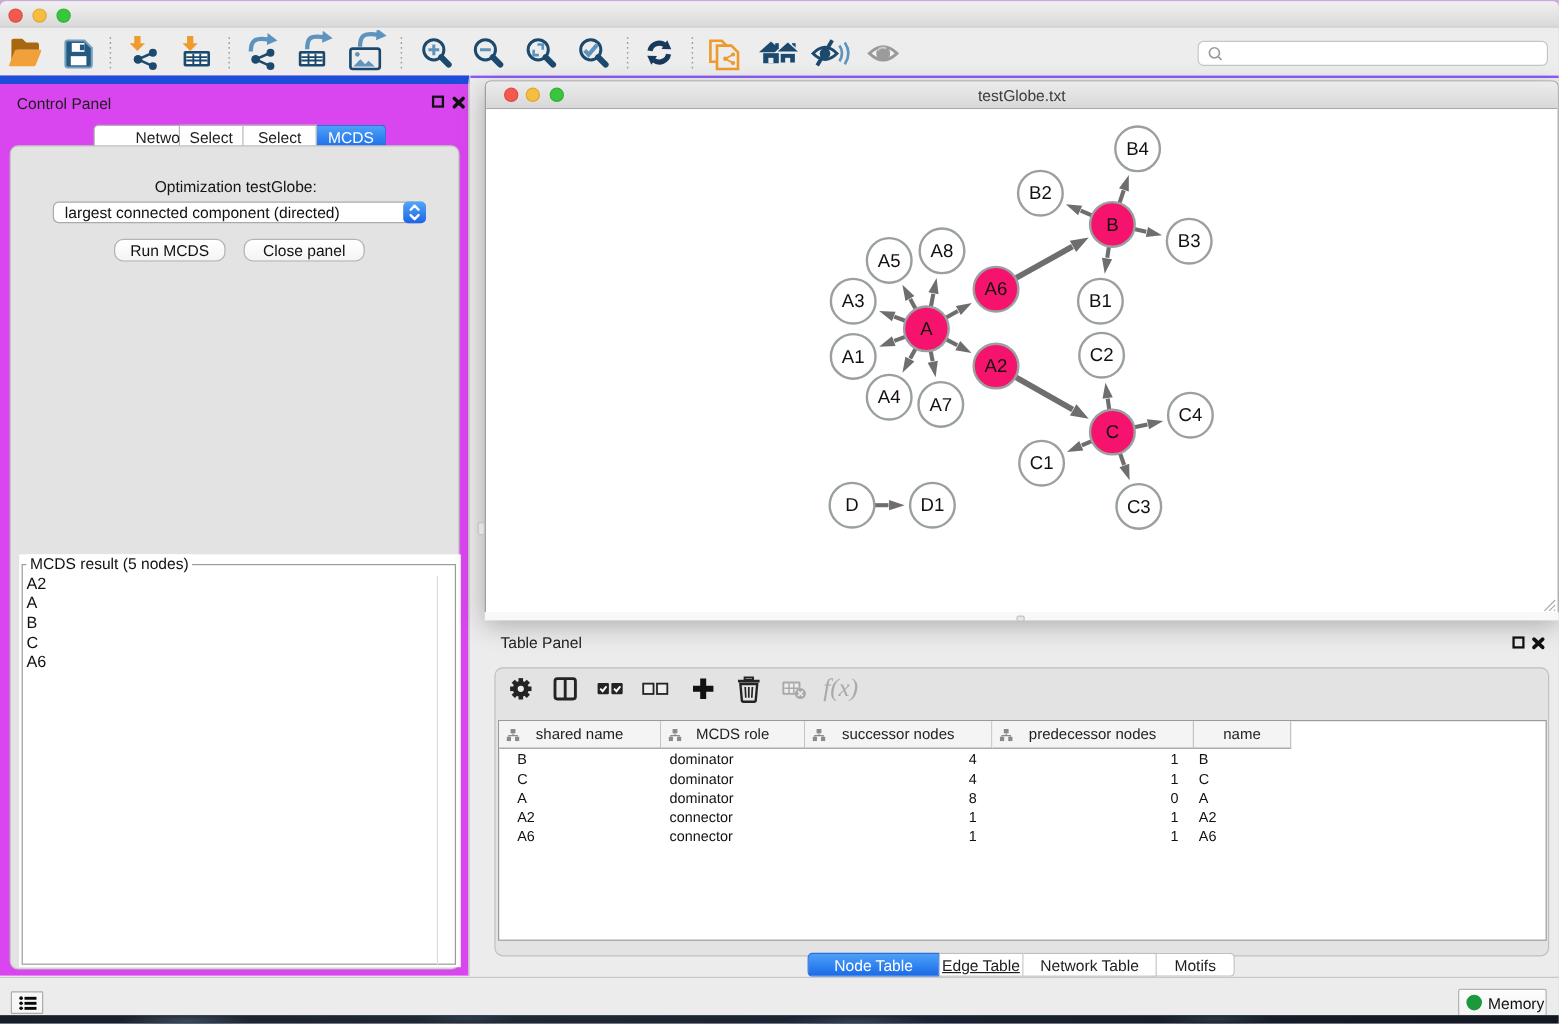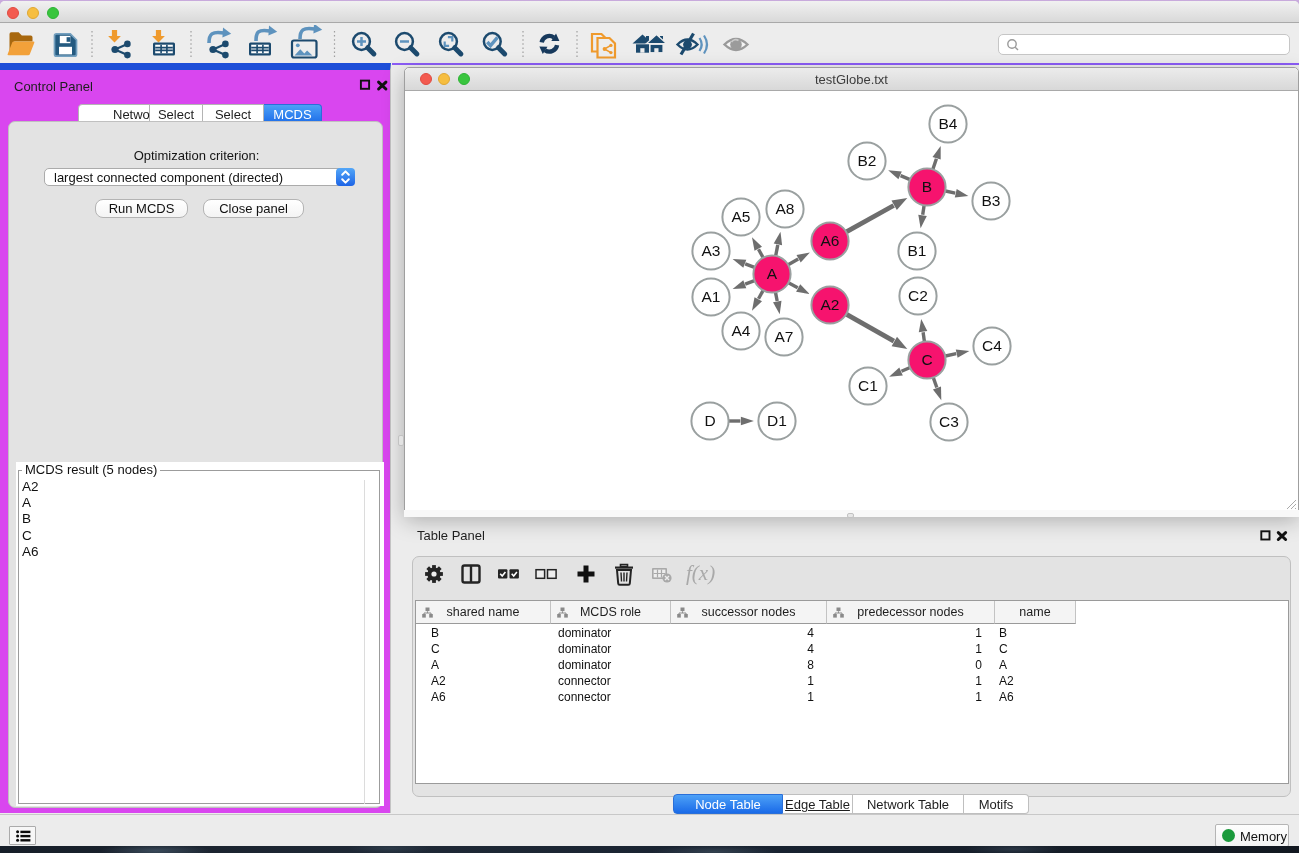--- a/index.html
+++ b/index.html
@@ -151,21 +151,21 @@
 <rect x="4.9" y="2.6" width="8.2" height="8.2" fill="none" stroke="#111" stroke-width="1.9"></rect>
 <path d="M22.6 4.1 L29.9 11 M29.9 4.1 L22.6 11" stroke="#111" stroke-width="3" stroke-linecap="round"></path>
         </svg>
     <div class="tabrow">
       <div class="tab first" style="width:72px;padding-left:34px;">Network</div>
       <div class="tab" style="width:53px;">Select</div>
       <div class="tab" style="width:61px;">Select</div>
       <div class="tab sel" style="width:58px;">MCDS</div>
     </div>
     <div id="innerpanel">
-      <div id="optlabel">Optimization criterion:</div>
+      <div id="optlabel">Optimization testGlobe:</div>
       <div id="combo">
             <div class="ctext">largest connected component (directed)</div>
             <div class="step"><svg width="19" height="18" viewBox="0 0 19 18">
 <path d="M6.2 6.8 L9.5 3.4 L12.8 6.8" fill="none" stroke="#fff" stroke-width="2" stroke-linecap="round" stroke-linejoin="round"></path>
 <path d="M6.2 11.2 L9.5 14.6 L12.8 11.2" fill="none" stroke="#fff" stroke-width="2" stroke-linecap="round" stroke-linejoin="round"></path>
               </svg></div>
           </div>
       <div class="btn" style="left:86px; top:77px; width:93px;">Run MCDS</div>
       <div class="btn" style="left:194px; top:77px; width:101px;">Close panel</div>
       <div id="resbox">

